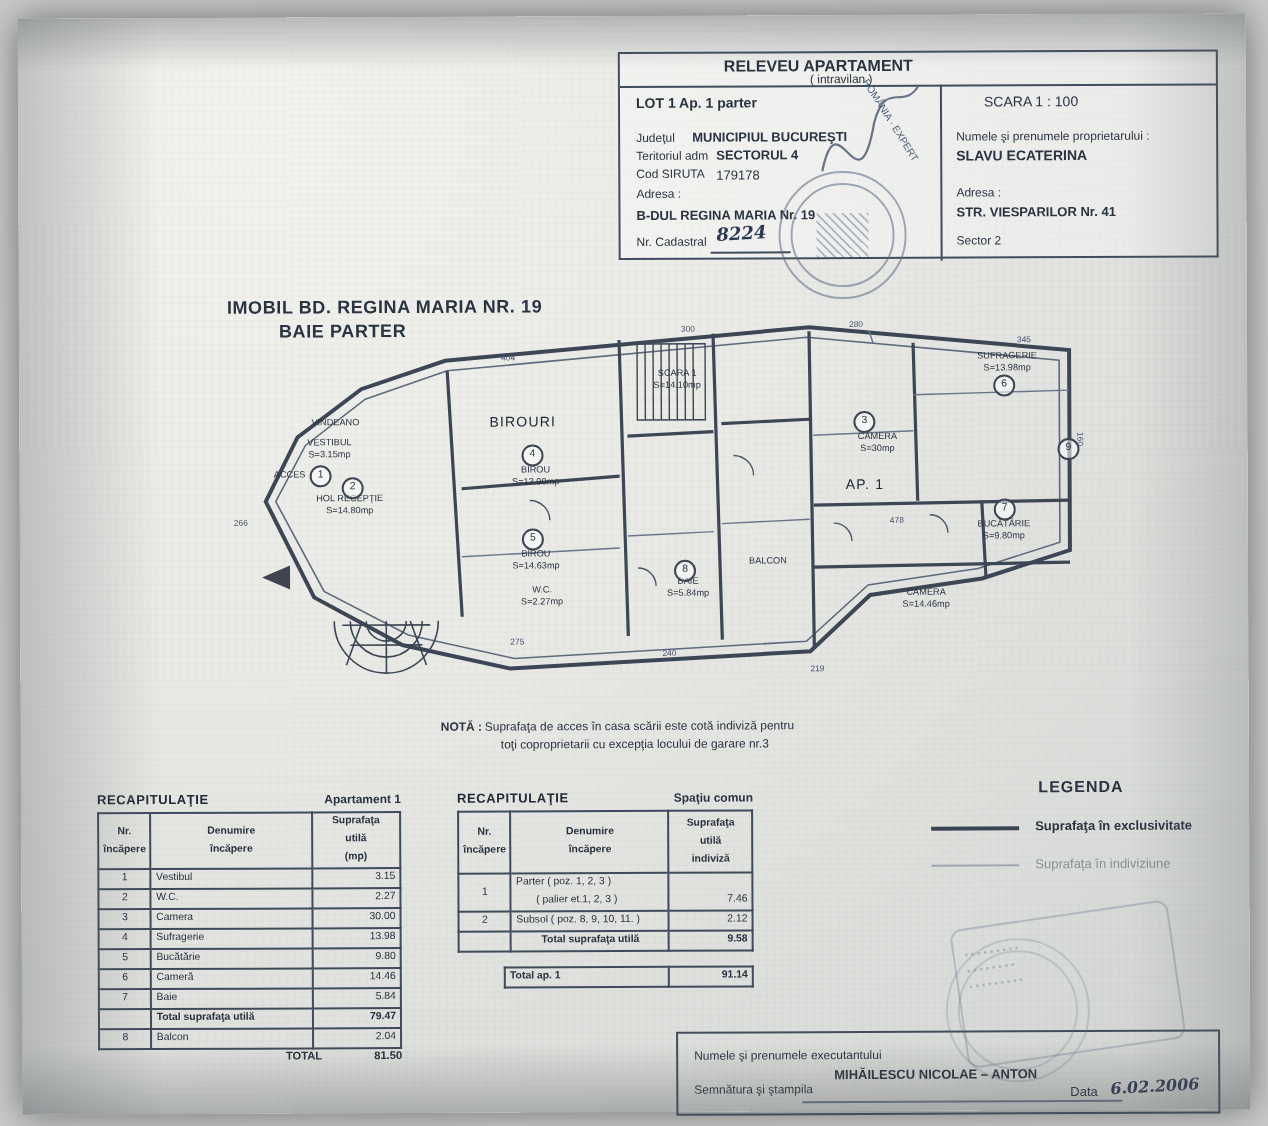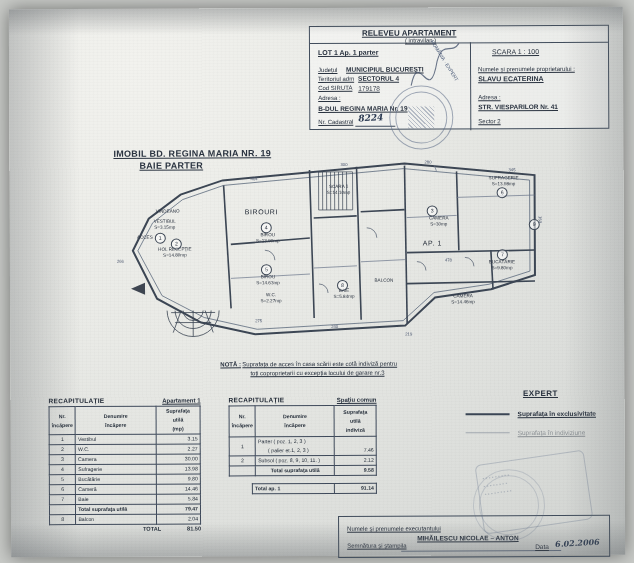--- a/index.html
+++ b/index.html
@@ -25,21 +25,21 @@
   }
   .shadeL{position:absolute;left:0;top:0;width:70px;height:100%;
     background:linear-gradient(90deg, rgba(90,95,100,.30), rgba(90,95,100,0));pointer-events:none;}
   .shadeR{position:absolute;right:0;top:0;width:60px;height:100%;
     background:linear-gradient(270deg, rgba(90,95,100,.22), rgba(90,95,100,0));pointer-events:none;}
   .shadeT{position:absolute;left:0;top:0;width:100%;height:26px;
     background:linear-gradient(180deg, rgba(80,85,90,.35), rgba(80,85,90,0));pointer-events:none;}
   .shadeB{position:absolute;left:0;bottom:0;width:100%;height:34px;
     background:linear-gradient(0deg, rgba(80,85,90,.35), rgba(80,85,90,0));pointer-events:none;}
 
-  .ink{color:#2a3340;text-decoration:underline;}
+  .ink{color:#2a3340;}
   .bx{position:absolute;border:1px solid #414d5c;box-sizing:border-box;}
 
   
   #hdr{left:300px;top:18px;width:300px;height:104px;background:rgba(255,255,255,.35);}
   #hdr .vdiv{position:absolute;left:160px;top:16px;width:1px;height:88px;background:#414d5c;}
   #hdr .hdiv{position:absolute;left:0;top:16px;width:100%;height:1px;background:#414d5c;}
   .t{position:absolute;white-space:nowrap;}
   .f6{font-size:6px;}
   .f65{font-size:6.5px;}
   .f7{font-size:7px;}
@@ -393,21 +393,21 @@
             <tr>
           <td style="width:20px;border:none;"></td>
           <td style="width:80px;" class="b">Total  ap. 1</td>
           <td style="width:38px;" class="cR b">91.14</td>
         </tr>
       </tbody>
         </table>
     </div>
 
     <div style="position:absolute;left:455px;top:382px;width:150px;">
-      <div class="f8 b ink" style="text-align:center;letter-spacing:.5px;">EXPERT</div>
+      <div class="f8 b ink" style="text-align:center;letter-spacing:.5px;">LEGENDA</div>
       <div style="display:flex;align-items:center;margin-top:12px;">
         <span style="display:inline-block;width:44px;height:0;border-top:2.5px solid #3a4554;"></span>
         <span class="f65 b ink" style="margin-left:8px;">Suprafaţa în exclusivitate</span>
       </div>
       <div style="display:flex;align-items:center;margin-top:12px;opacity:.45;">
         <span style="display:inline-block;width:44px;height:0;border-top:1.2px solid #5a6779;"></span>
         <span class="f65 ink" style="margin-left:8px;">Suprafaţa în indiviziune</span>
       </div>
     </div>
 

